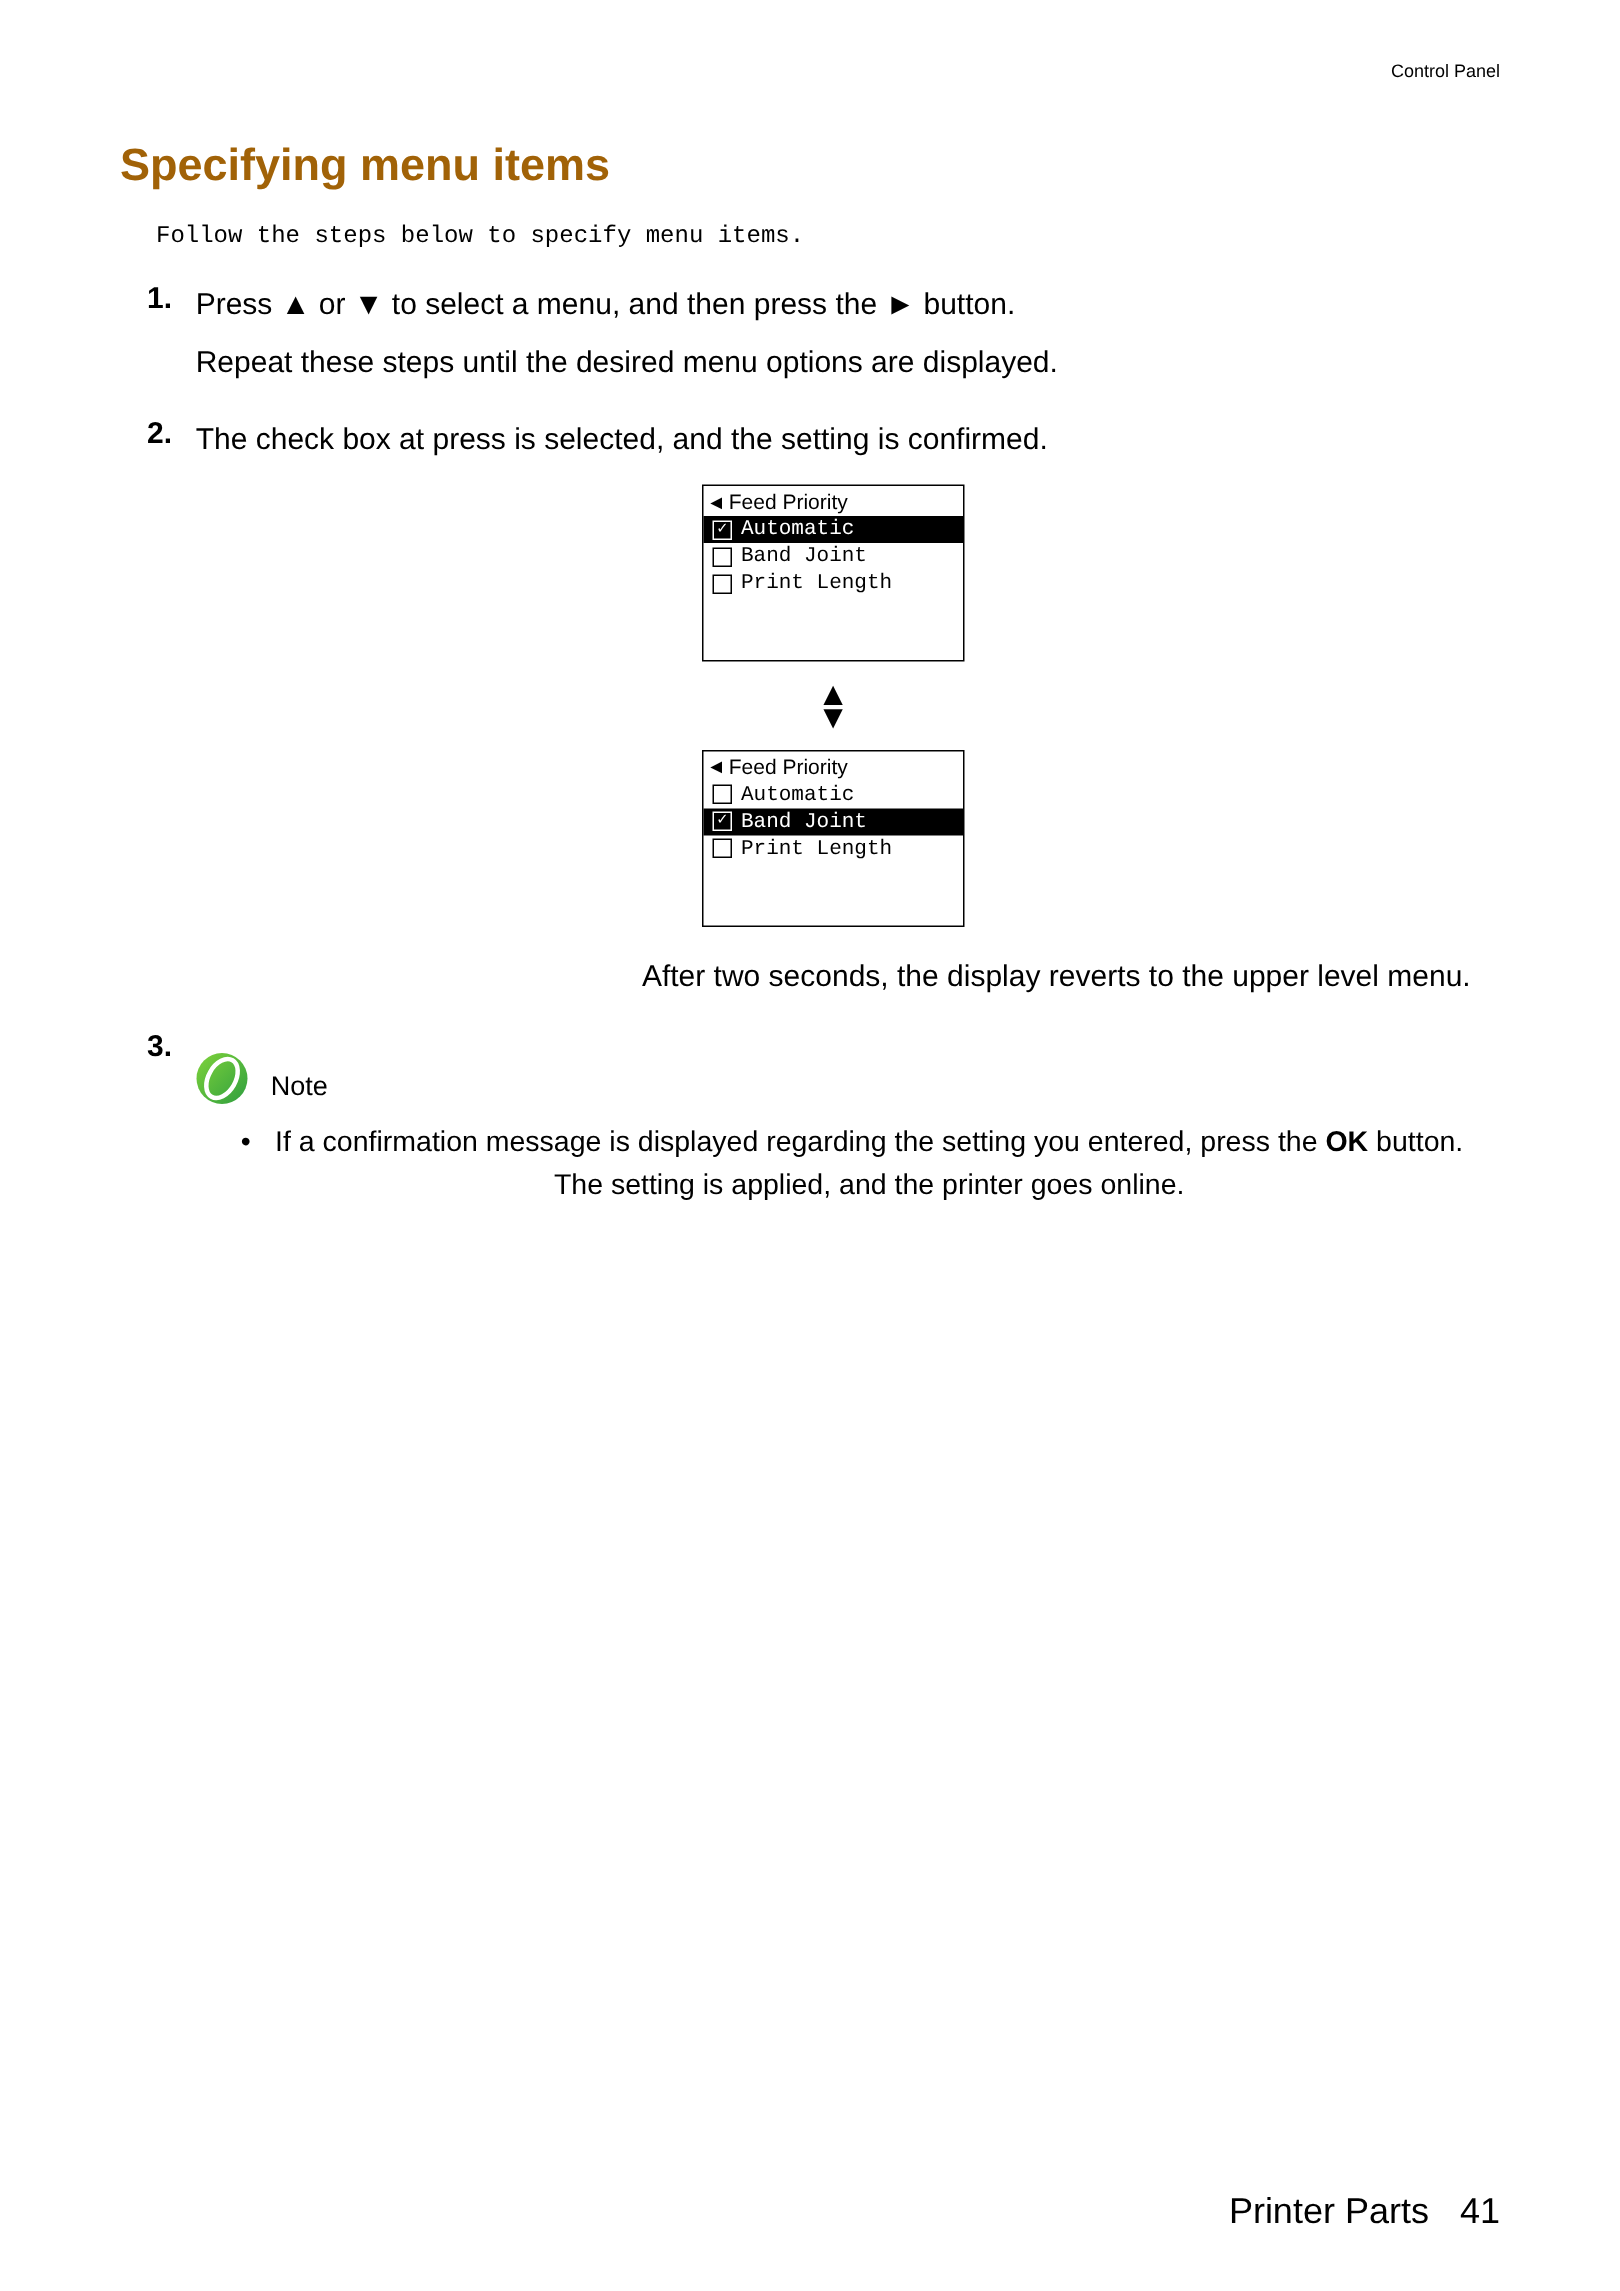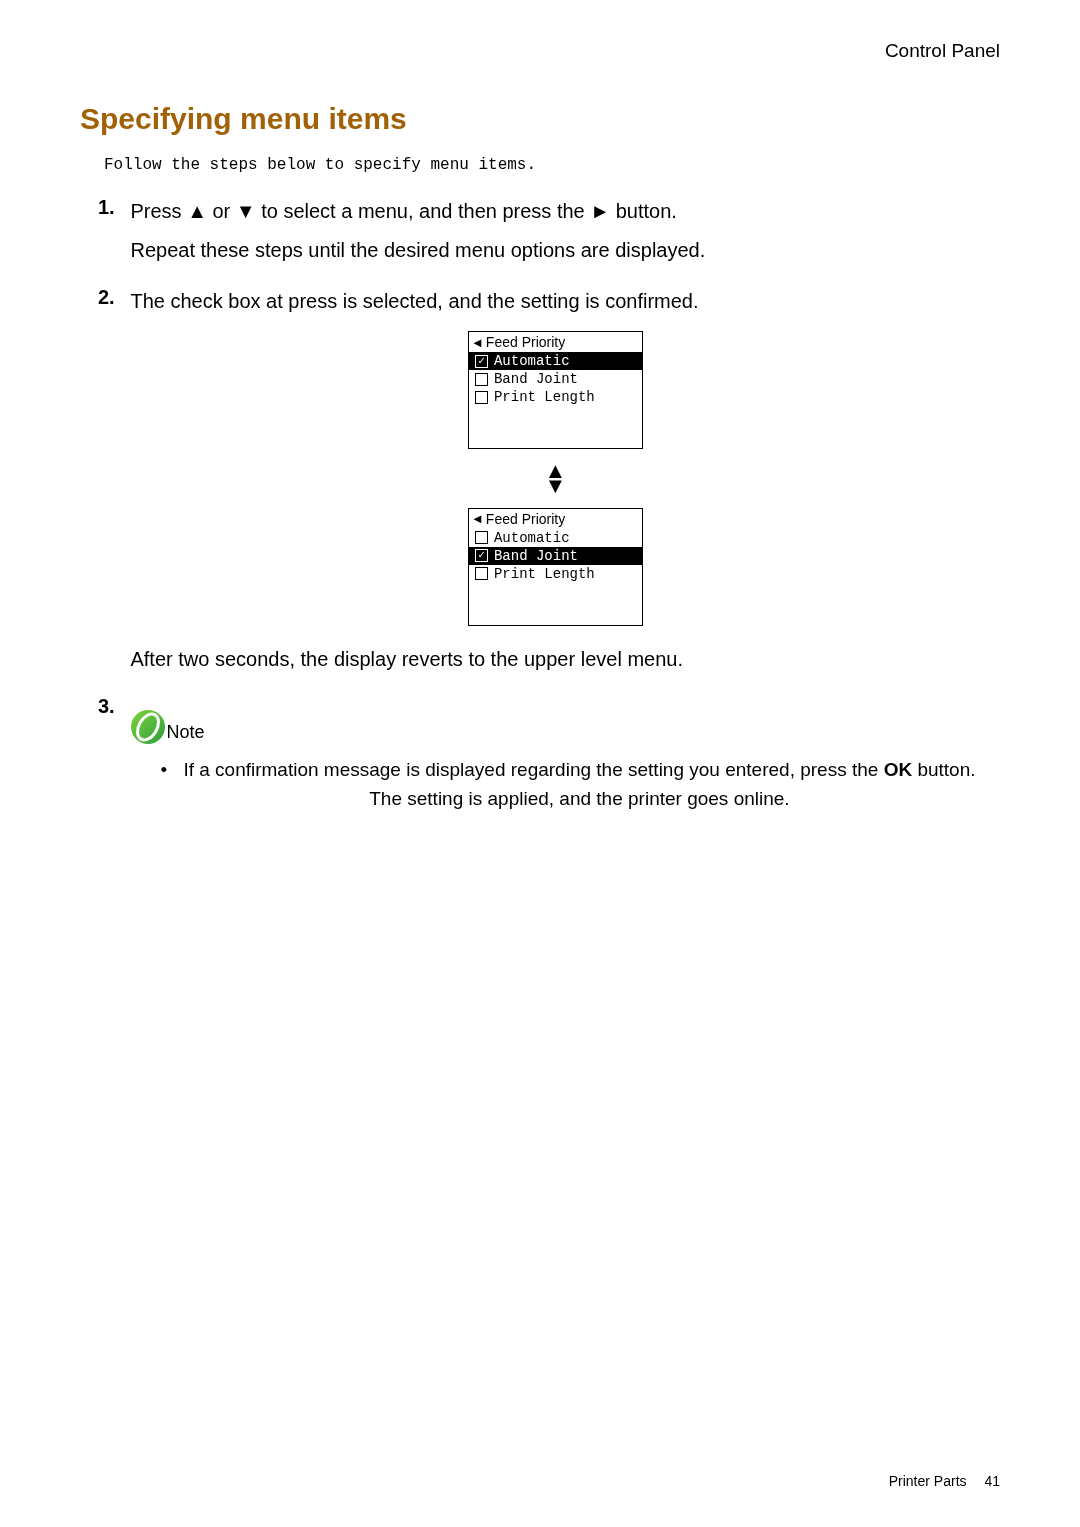--- a/index.html
+++ b/index.html
@@ -1,46 +1,46 @@
 <!DOCTYPE html>
 <html><head>
 <meta charset="utf-8">
 <style>
   * { box-sizing: border-box; margin: 0; padding: 0; }
   html, body { width: 1080px; height: 1527px; background: #fff; font-family: Arial, Helvetica, sans-serif; color: #000; }
   .page { width: 1080px; height: 1527px; position: relative; padding: 40px 80px 0 80px; }
-  .header-right { text-align: right; font-size: 19px; margin-bottom: 40px; }
+  .header-right { text-align: right; font-size: 12px; margin-bottom: 40px; }
   .section-title { color: #a16207; font-size: 30px; font-weight: bold; margin-bottom: 20px; }
   .intro { font-size: 16px; margin-left: 24px; margin-bottom: 22px; font-family: Liberation Mono, monospace; }
   .ol { list-style: none; margin-left: 18px; }
   .ol > li { margin-bottom: 12px; }
   .ol .num { font-weight: bold; font-size: 20px; display: inline-block; width: 28px; vertical-align: top; }
   .ol .body { display: inline-block; width: 850px; vertical-align: top; }
   .ol p { font-size: 20px; line-height: 1.55; margin-bottom: 8px; }
   .arrow { font-family: inherit; }
   .lcd-wrap { text-align: center; margin: 14px 0 10px 0; }
   .lcd { display: inline-block; border: 1px solid #000; width: 175px; text-align: left; background: #fff; vertical-align: top; }
   .lcd-title { font-size: 14px; padding: 2px 4px 2px 2px; display: flex; align-items: center; gap: 2px; }
   .lcd-title .tri { font-size: 13px; }
   .lcd-row { display: flex; align-items: center; padding: 1px 6px; font-size: 14px; gap: 6px; font-family: Liberation Mono, monospace; }
   .lcd-row.sel { background: #000; color: #fff; }
   .lcd-row .cb { width: 13px; height: 13px; border: 1px solid #000; display: inline-flex; align-items: center; justify-content: center; font-size: 11px; line-height: 1; background: #fff; color: #000; }
   .lcd-row.sel .cb { border-color: #fff; background: #000; color: #fff; }
   .lcd-row .cb.checked::before { content: "✓"; }
   .lcd-spacer { height: 42px; }
   .between-arrows { font-size: 22px; line-height: 0.7; margin: 14px 0 14px 0; }
-  .after-lcd { font-size: 19px; margin: 18px 0 10px 24px; }
+  .after-lcd { font-size: 19px; margin: 18px 0 10px 24px; text-align: right; }
   .note-block { margin-left: 34px; margin-top: 14px; }
-  .note-head { display: flex; align-items: flex-end; gap: 0; margin-bottom: 10px; }
+  .note-head { display: flex; align-items: flex-end; gap: 14px; margin-bottom: 10px; }
   .note-icon { width: 36px; height: 36px; }
   .note-label { font-size: 18px; padding-bottom: 2px; }
   .note-ul { list-style: none; margin-left: 30px; text-align: center; }
   .note-ul li { font-size: 19px; line-height: 1.55; padding-left: 18px; position: relative; }
   .note-ul li::before { content: "•"; position: absolute; left: 0; top: 0; }
-  .footer { position: absolute; bottom: 38px; right: 80px; font-size: 14px; }
+  .footer { position: absolute; bottom: 38px; right: 80px; font-size: 24px; }
   .footer .pn { margin-left: 14px; }
   b { font-weight: bold; }
 </style>
 </head>
 <body>
 
 <div class="page">
 
   <div class="header-right">Control Panel</div>
 

